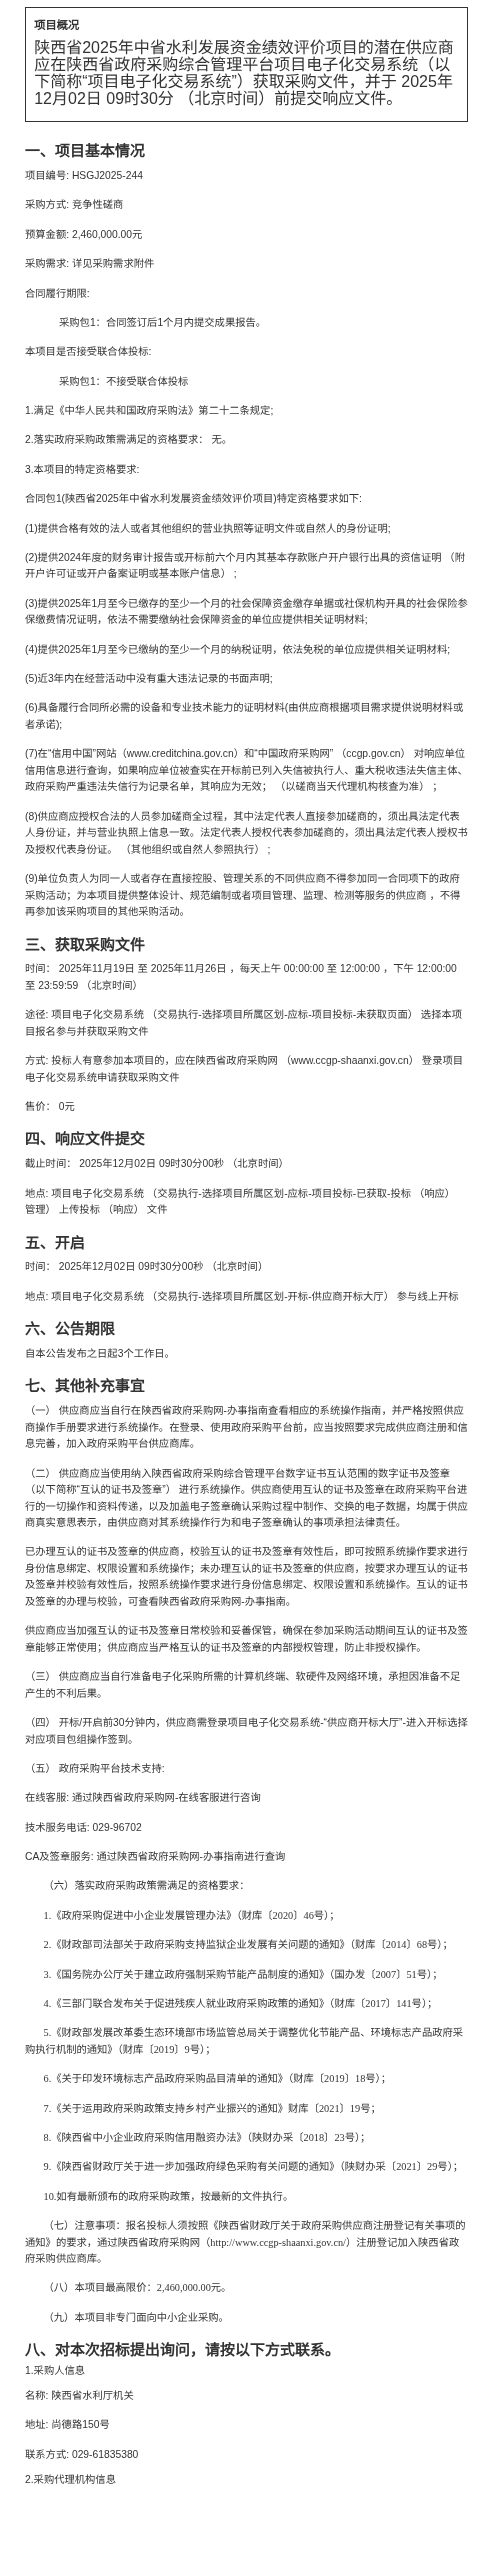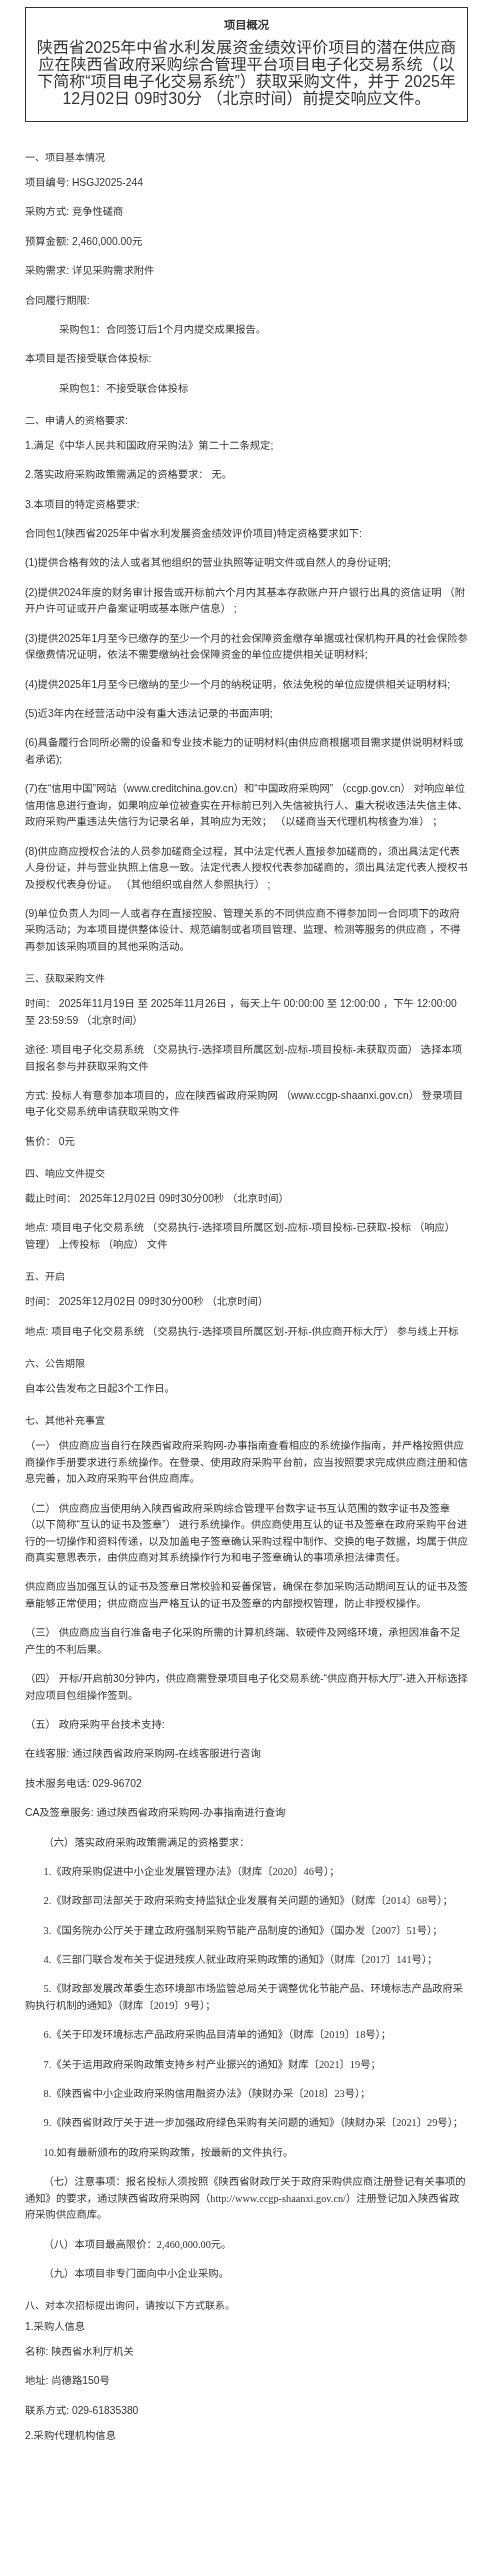--- a/index.html
+++ b/index.html
@@ -8,38 +8,37 @@
     background:#ffffff;color:#333333;
     font-family:"Liberation Sans","DejaVu Sans",sans-serif;
     font-size:10.3px;
   }
   .content{padding:6.7px 25px 0 25px;}
   
   .overview-box{
     border:0.5px solid #333333;
     box-sizing:border-box;
     padding:6.2px 8.2px 14.4px 8.2px;
-    margin:0 0 19px 0;
-    text-align:center;
+    margin:0 0 12px 0;
   }
   .overview-title{
     font-size:11.3px;font-weight:bold;line-height:17.5px;
     padding:3.1px 0 4.1px 0;
   }
   .overview-body{
     font-size:16px;line-height:17px;
   }
   
   .content p{
     margin:0;padding:6.2px 0 6.7px 0;
     line-height:16.5px;
     word-break:break-all;
   }
   .content p.h{
-    font-weight:normal;font-size:10px;
+    font-weight:bold;font-size:15px;
     padding:9.3px 0 2.1px 0;
   }
   .content p.g{
     padding:2.1px 0 2.1px 0;
   }
   .content p.indent{text-indent:34px;}
   .content p.serif{
     font-family:"Liberation Serif","DejaVu Serif",serif;
     text-indent:18.5px;
   }
@@ -58,21 +57,20 @@
     <div id="doc-body">
         <p class="h">一、项目基本情况</p>
         <p>项目编号: HSGJ2025-244</p>
         <p>采购方式: 竞争性磋商</p>
         <p>预算金额: 2,460,000.00元</p>
         <p>采购需求: 详见采购需求附件</p>
         <p>合同履行期限:</p>
         <p class="indent">采购包1：合同签订后1个月内提交成果报告。</p>
         <p>本项目是否接受联合体投标:</p>
         <p class="indent">采购包1：不接受联合体投标</p>
-        <p class="h">二、申请人的资格要求:</p>
         <p>1.满足《中华人民共和国政府采购法》第二十二条规定;</p>
         <p>2.落实政府采购政策需满足的资格要求： 无。</p>
         <p>3.本项目的特定资格要求:</p>
         <p>合同包1(陕西省2025年中省水利发展资金绩效评价项目)特定资格要求如下:</p>
         <p>(1)提供合格有效的法人或者其他组织的营业执照等证明文件或自然人的身份证明;</p>
         <p>(2)提供2024年度的财务审计报告或开标前六个月内其基本存款账户开户银行出具的资信证明 （附开户许可证或开户备案证明或基本账户信息） ;</p>
         <p>(3)提供2025年1月至今已缴存的至少一个月的社会保障资金缴存单据或社保机构开具的社会保险参保缴费情况证明，依法不需要缴纳社会保障资金的单位应提供相关证明材料;</p>
         <p>(4)提供2025年1月至今已缴纳的至少一个月的纳税证明，依法免税的单位应提供相关证明材料;</p>
         <p>(5)近3年内在经营活动中没有重大违法记录的书面声明;</p>
         <p>(6)具备履行合同所必需的设备和专业技术能力的证明材料(由供应商根据项目需求提供说明材料或者承诺);</p>
@@ -88,20 +86,21 @@
         <p>截止时间： 2025年12月02日 09时30分00秒 （北京时间）</p>
         <p>地点: 项目电子化交易系统 （交易执行-选择项目所属区划-应标-项目投标-已获取-投标 （响应） 管理） 上传投标 （响应） 文件</p>
         <p class="h">五、开启</p>
         <p>时间： 2025年12月02日 09时30分00秒 （北京时间）</p>
         <p>地点: 项目电子化交易系统 （交易执行-选择项目所属区划-开标-供应商开标大厅） 参与线上开标</p>
         <p class="h">六、公告期限</p>
         <p>自本公告发布之日起3个工作日。</p>
         <p class="h">七、其他补充事宜</p>
         <p>（一） 供应商应当自行在陕西省政府采购网-办事指南查看相应的系统操作指南，并严格按照供应商操作手册要求进行系统操作。在登录、使用政府采购平台前，应当按照要求完成供应商注册和信息完善，加入政府采购平台供应商库。</p>
         <p>（二） 供应商应当使用纳入陕西省政府采购综合管理平台数字证书互认范围的数字证书及签章 （以下简称“互认的证书及签章”） 进行系统操作。供应商使用互认的证书及签章在政府采购平台进行的一切操作和资料传递，以及加盖电子签章确认采购过程中制作、交换的电子数据，均属于供应商真实意思表示，由供应商对其系统操作行为和电子签章确认的事项承担法律责任。</p>
+        <p>已办理互认的证书及签章的供应商，校验互认的证书及签章有效性后，即可按照系统操作要求进行身份信息绑定、权限设置和系统操作；未办理互认的证书及签章的供应商，按要求办理互认的证书及签章并校验有效性后，按照系统操作要求进行身份信息绑定、权限设置和系统操作。互认的证书及签章的办理与校验，可查看陕西省政府采购网-办事指南。</p>
         <p>供应商应当加强互认的证书及签章日常校验和妥善保管，确保在参加采购活动期间互认的证书及签章能够正常使用；供应商应当严格互认的证书及签章的内部授权管理，防止非授权操作。</p>
         <p>（三） 供应商应当自行准备电子化采购所需的计算机终端、软硬件及网络环境，承担因准备不足产生的不利后果。</p>
         <p>（四） 开标/开启前30分钟内，供应商需登录项目电子化交易系统-“供应商开标大厅”-进入开标选择对应项目包组操作签到。</p>
         <p>（五） 政府采购平台技术支持:</p>
         <p>在线客服: 通过陕西省政府采购网-在线客服进行咨询</p>
         <p>技术服务电话: 029-96702</p>
         <p>CA及签章服务: 通过陕西省政府采购网-办事指南进行查询</p>
         <p class="serif">（六）落实政府采购政策需满足的资格要求：</p>
         <p class="serif">1.《政府采购促进中小企业发展管理办法》（财库〔2020〕46号）；</p>
         <p class="serif">2.《财政部司法部关于政府采购支持监狱企业发展有关问题的通知》（财库〔2014〕68号）；</p>

